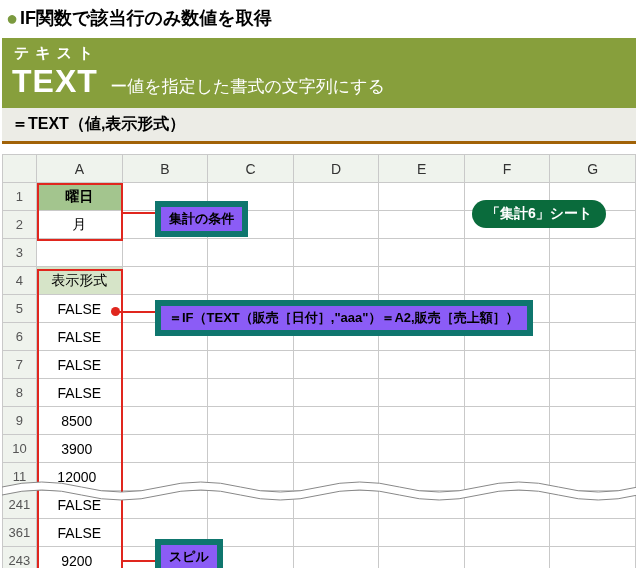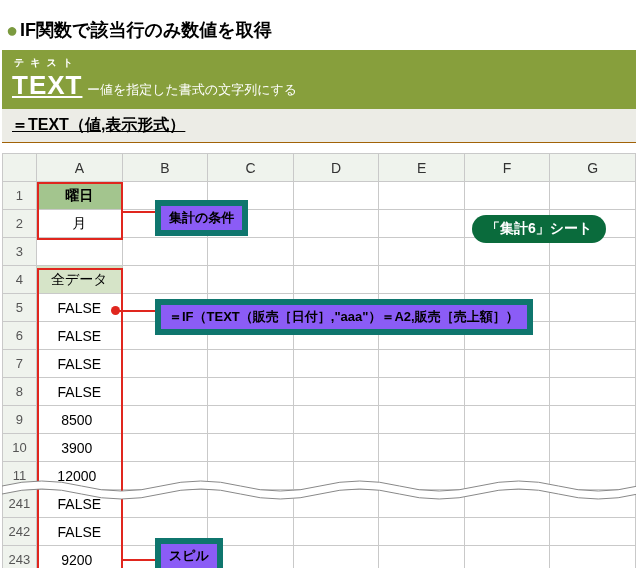--- a/index.html
+++ b/index.html
@@ -1,39 +1,39 @@
 <!DOCTYPE html>
 <html><head>
 <meta charset="utf-8">
 <style>
   * { box-sizing: border-box; }
   body { margin: 0; font-family: "Hiragino Kaku Gothic ProN", Meiryo, sans-serif; background: #fff; width: 638px; }
   .page { padding: 2px; }
-  .heading { font-size: 18px; font-weight: bold; padding: 4px 0 8px 4px; margin-top: 12px; }
+  .heading { font-size: 18px; font-weight: bold; padding: 4px 0 8px 4px; }
   .heading .dot { color: #7b9a3f; font-size: 20px; vertical-align: -1px; margin-right: 2px; }
   .funcbox { background: #879f3c; color: #fff; padding: 6px 10px 8px 10px; }
-  .funcbox .ruby { font-size: 10px; letter-spacing: 6px; font-weight: bold; margin-left: 2px; }
-  .funcbox .big { font-size: 26px; font-weight: bold; letter-spacing: 1px; display: inline-block; text-decoration: underline; }
-  .funcbox .desc { font-size: 13px; margin-left: 0; white-space: nowrap; }
-  .syntax { background: #ecece6; font-size: 16px; font-weight: bold; padding: 6px 10px; border-bottom: 1px solid #a16207; text-decoration: underline; }
+  .funcbox .ruby { font-size: 15px; letter-spacing: 6px; font-weight: bold; margin-left: 2px; }
+  .funcbox .big { font-size: 32px; font-weight: bold; letter-spacing: 1px; display: inline-block; }
+  .funcbox .desc { font-size: 17px; margin-left: 8px; white-space: nowrap; }
+  .syntax { background: #ecece6; font-size: 16px; font-weight: bold; padding: 6px 10px; border-bottom: 3px solid #a16207; }
   .sheet { margin-top: 10px; position: relative; }
   table.grid { border-collapse: collapse; table-layout: fixed; }
   table.grid th, table.grid td { border: 1px solid #c9c9c9; height: 28px; font-size: 14px; text-align: center; background: #fff; }
   table.grid th { background: #eff3ed; font-weight: normal; color: #333; }
   table.grid th.rownum { width: 34px; background: #eff3ed; font-weight: normal; color: #555; font-size: 13px; }
   table.grid .leftnum { text-align: center; padding-right: 6px; }
   .colA { width: 86px; }
   .colOther { width: 86px; }
   .cell-header { background: #a3c58e !important; font-weight: bold; margin-top: 24px; }
   .cell-subhead { background: #d6e4c8 !important; }
   .redbox { border: 2px solid #e0261e; position: absolute; pointer-events: none; }
   .annotation { position: absolute; border: 6px solid #0f766e; background: #8b5cf6; font-size: 13px; padding: 3px 8px; white-space: nowrap; color: #000; font-weight: bold; }
   .conn { position: absolute; background: #e0261e; }
   .dotmark { position: absolute; width: 9px; height: 9px; border-radius: 50%; background: #e0261e; }
-  .badge { position: absolute; background: #0a6b3c; color: #fff; border-radius: 14px; font-size: 14px; font-weight: bold; padding: 5px 14px; margin-top: 16px; }
+  .badge { position: absolute; background: #0a6b3c; color: #fff; border-radius: 14px; font-size: 14px; font-weight: bold; padding: 5px 14px; }
   .tear { position: absolute; left: 0; width: 100%; height: 20px; overflow: visible; pointer-events: none; }
   .tear svg { width: 100%; height: 20px; display: block; }
 </style>
 </head>
 <body>
 <div class="page">
 
 <div class="heading">
   <span class="dot">●</span><span>IF関数で該当行のみ数値を取得</span>
 </div>
@@ -85,21 +85,21 @@
             <td></td>
             <td></td>
             <td></td>
             <td></td>
             <td></td>
             <td></td>
             <td></td>
           </tr>
     <tr>
             <th class="rownum">4</th>
-            <td class="cell-subhead">全データ</td>
+            <td class="cell-subhead">表示形式</td>
             <td></td>
             <td></td>
             <td></td>
             <td></td>
             <td></td>
             <td></td>
           </tr>
     <tr>
             <th class="rownum">5</th>
             <td>FALSE</td>
@@ -174,21 +174,21 @@
             <th class="rownum">241</th>
             <td>FALSE</td>
             <td></td>
             <td></td>
             <td></td>
             <td></td>
             <td></td>
             <td></td>
           </tr>
     <tr>
-            <th class="rownum">242</th>
+            <th class="rownum">361</th>
             <td>FALSE</td>
             <td></td>
             <td></td>
             <td></td>
             <td></td>
             <td></td>
             <td></td>
           </tr>
     <tr>
             <th class="rownum">243</th>

